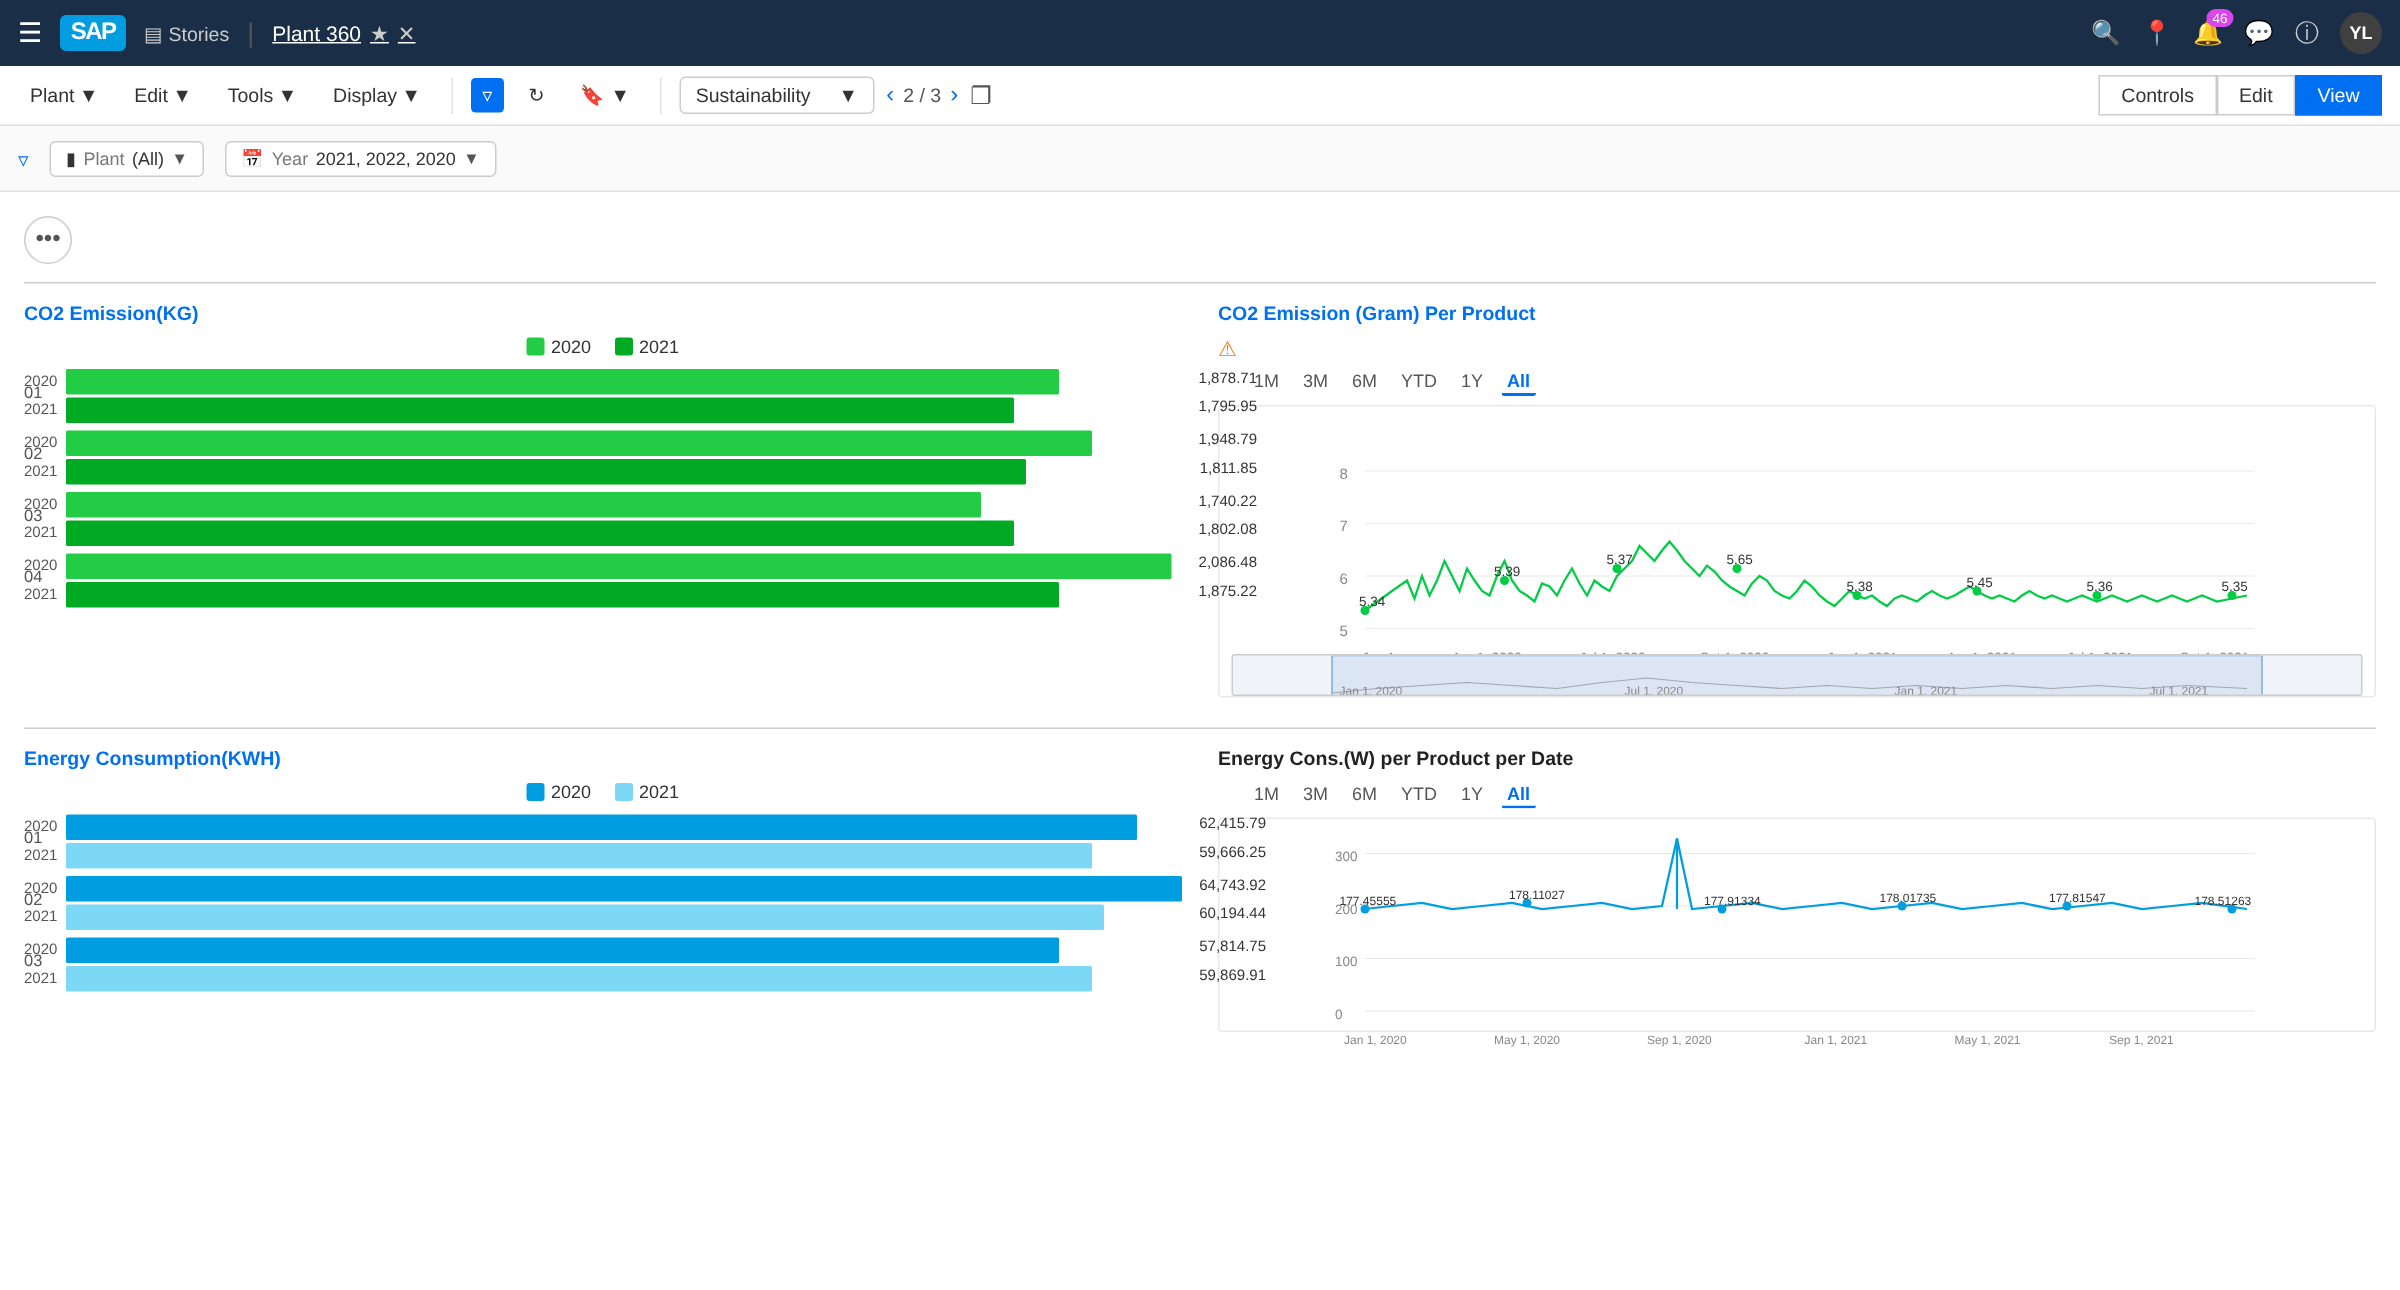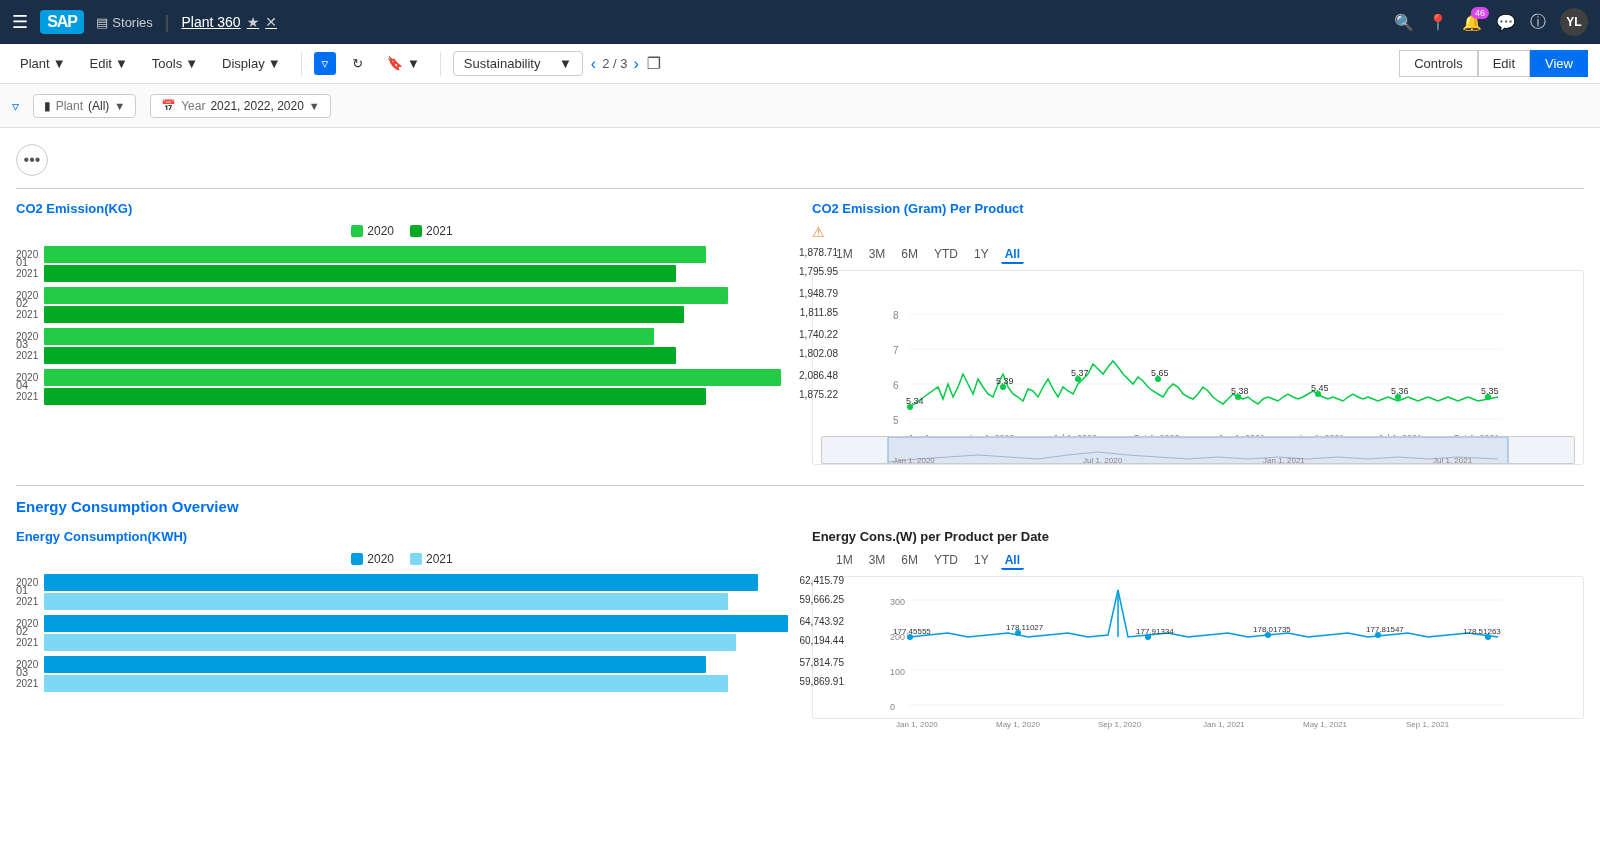--- a/index.html
+++ b/index.html
@@ -537,21 +537,20 @@
             </svg>
           </div>
         </div>
       </div>
     </div>
   </div>
 
   <hr class="section-divider">
 
   <div class="energy-section">
-    <div class="section-title">Energy Consumption Overview</div>
 
     <div class="charts-row">
 
       <div class="chart-panel-left">
         <div class="chart-title chart-title-blue">Energy Consumption(KWH)</div>
         <div class="chart-legend">
           <div class="legend-item">
             <div class="legend-dot" style="background:#009de0;"></div>
             <span>2020</span>
           </div>

